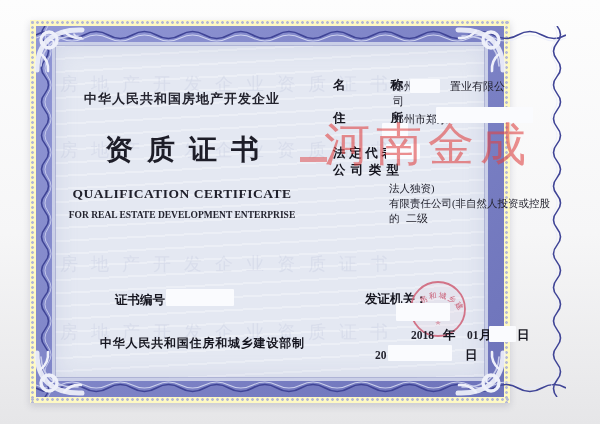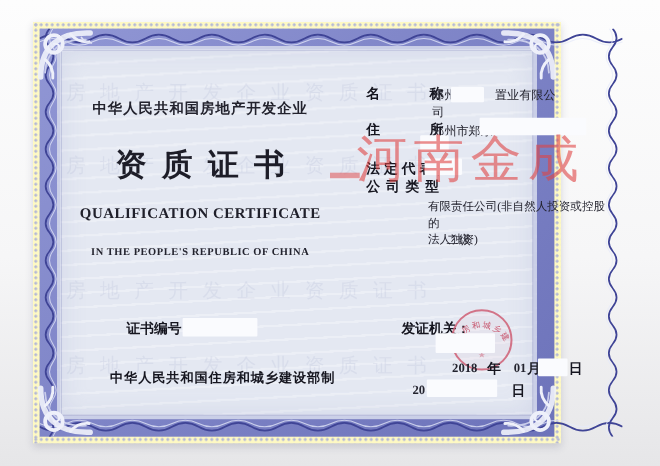--- a/index.html
+++ b/index.html
@@ -153,39 +153,39 @@
 
   <div class="field"></div>
   <div class="ghost" style="top:52px">房地产开发企业资质证书</div>
   <div class="ghost" style="top:118px">房地产开发企业资质证书</div>
   <div class="ghost" style="top:232px">房地产开发企业资质证书</div>
   <div class="ghost" style="top:300px">房地产开发企业资质证书</div>
 
   <div class="org-line">中华人民共和国房地产开发企业</div>
   <div class="title-cn">资质证书</div>
   <div class="title-en">QUALIFICATION CERTIFICATE</div>
-  <div class="sub-en2">IN THE PEOPLE'S REPUBLIC OF CHINA</div>
+  <div class="sub-en1">FOR REAL ESTATE DEVELOPMENT ENTERPRISE</div>
 
   <div class="cert-no-row">
     <span class="lab">证书编号：</span><span class="val">41</span>
   </div>
   <div class="ministry">中华人民共和国住房和城乡建设部制</div>
 
   <div class="row r-name-l flabel jl">名称</div>
   <div class="row r-name-v fval"><span>郑州</span><span class="sp"></span><span>置业有限公司</span></div>
 
   <div class="row r-addr-l flabel jl">住所</div>
   <div class="row r-addr-v fval">郑州市郑东</div>
 
   <div class="row r-legal flabel jl">法定代表人</div>
 
   <div class="row r-ctype-l flabel jl">公司类型</div>
   <div class="row r-ctype-v fval">
+    <div>法人独资)</div>
     <div>有限责任公司(非自然人投资或控股的</div>
-    <div>法人独资)</div>
   </div>
 
   <div class="row r-grade-v fval">二级</div>
 
   <div class="row authority flabel">发证机关：</div>
 
   <svg class="seal" viewBox="0 0 64 64">
     <circle cx="32" cy="32" r="27" fill="rgba(226,120,140,.06)" stroke="#cf5f75" stroke-width="1.8" opacity=".85"></circle>
     <defs>
         <path id="sealArc" d="M 9 38 A 24 24 0 0 1 55 38"></path>

